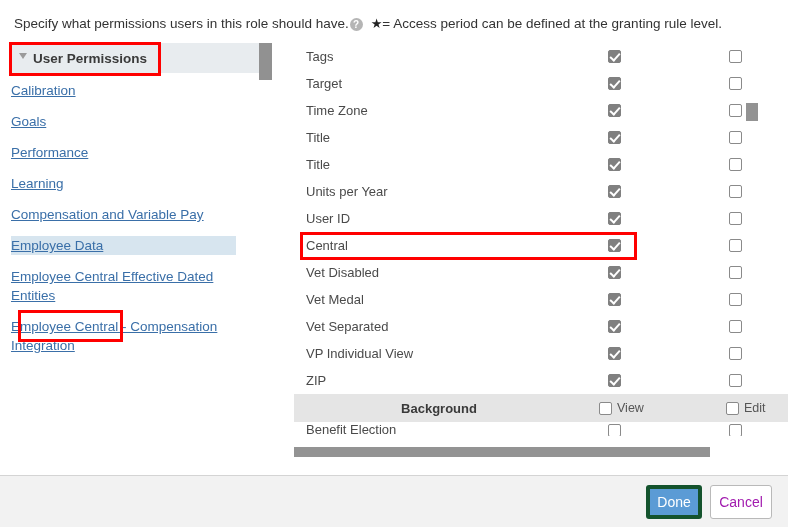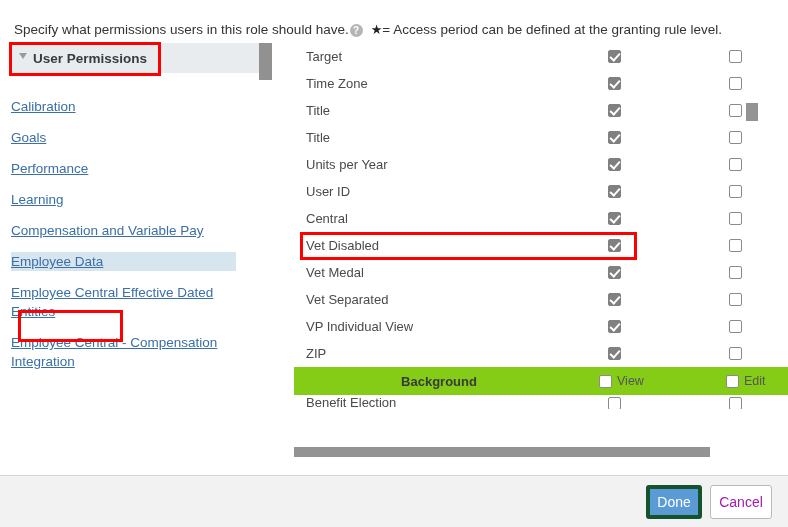--- a/index.html
+++ b/index.html
@@ -13,21 +13,21 @@
     font-family: "Liberation Sans", sans-serif;
     font-size: 13px;
     color: #333333;
     overflow: hidden;
     position: relative;
   }
 
   
   #instruction-bar {
     position: absolute;
-    left: 0; top: 10px;
+    left: 0; top: 4px;
     width: 788px; height: 38px;
     display: flex;
     align-items: center;
     padding-left: 14px;
     box-sizing: border-box;
     white-space: nowrap;
   }
   .instr-text {
     font-size: 13.5px;
     color: #333333;
@@ -85,21 +85,21 @@
     color: #3a3a3a;
   }
   #left-scroll-thumb {
     position: absolute;
     left: 248px; top: 0px;
     width: 13px; height: 37px;
     background: #919191;
     cursor: pointer;
   }
   .nav-list {
-    margin-top: 24px;
+    margin-top: 8px;
     padding: 0;
     list-style: none;
   }
   .nav-item {
     position: relative;
     padding: 0px 0px;
     margin-bottom: 12px;
     line-height: 19px;
   }
   .nav-item.selected {
@@ -159,21 +159,21 @@
     width: 4px; height: 8px;
     border: solid #ffffff;
     border-width: 0 2px 2px 0;
     transform: rotate(42deg);
   }
 
   
   .group-row {
     position: relative;
     height: 28px;
-    background: #84cc16;
+    background: #e5e5e5;
     display: flex;
     align-items: center;
   }
   .group-title {
     position: absolute;
     left: 0; width: 290px;
     text-align: center;
     font-size: 13px;
     font-weight: bold;
     color: #3a3a3a;
@@ -307,20 +307,25 @@
       <span class="nav-link">Employee Central Effective Dated Entities</span>
     </li>
     <li class="nav-item wrap">
       <span class="nav-link">Employee Central - Compensation Integration</span>
     </li>
   </ul>
 </div>
 
 <div id="right-panel">
 
+  <div class="perm-row">
+    <span class="perm-label">Tags</span>
+    <span class="cb col-view on"></span>
+    <span class="cb col-edit off"></span>
+  </div>
   <div class="perm-row">
     <span class="perm-label">Target</span>
     <span class="cb col-view on"></span>
     <span class="cb col-edit off"></span>
   </div>
   <div class="perm-row">
     <span class="perm-label">Time Zone</span>
     <span class="cb col-view on"></span>
     <span class="cb col-edit off"></span>
   </div>

